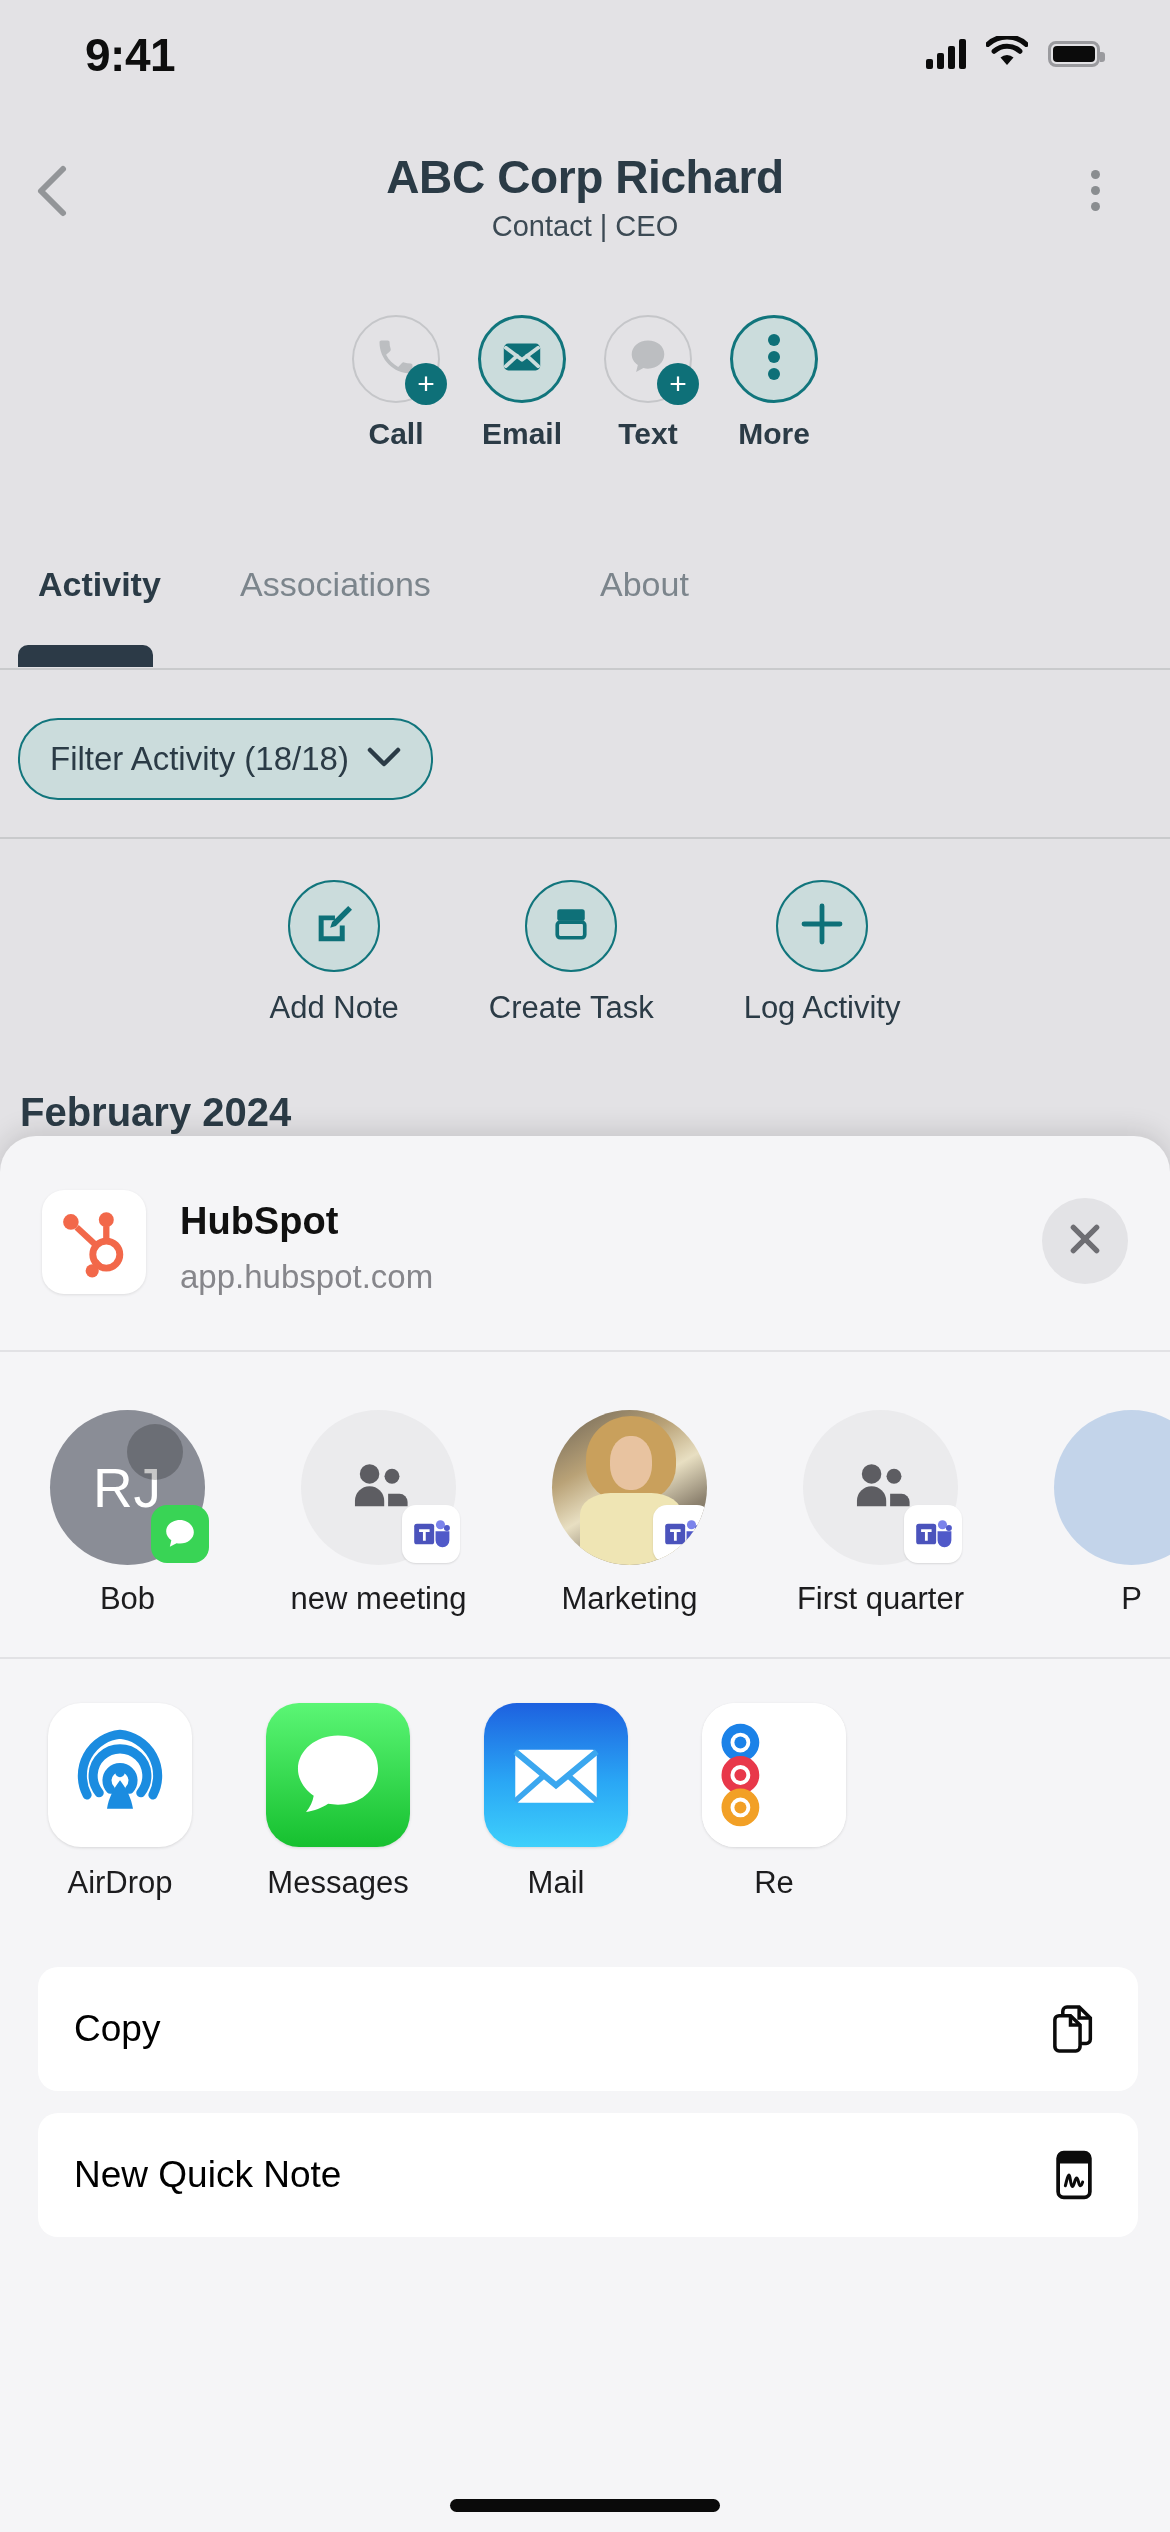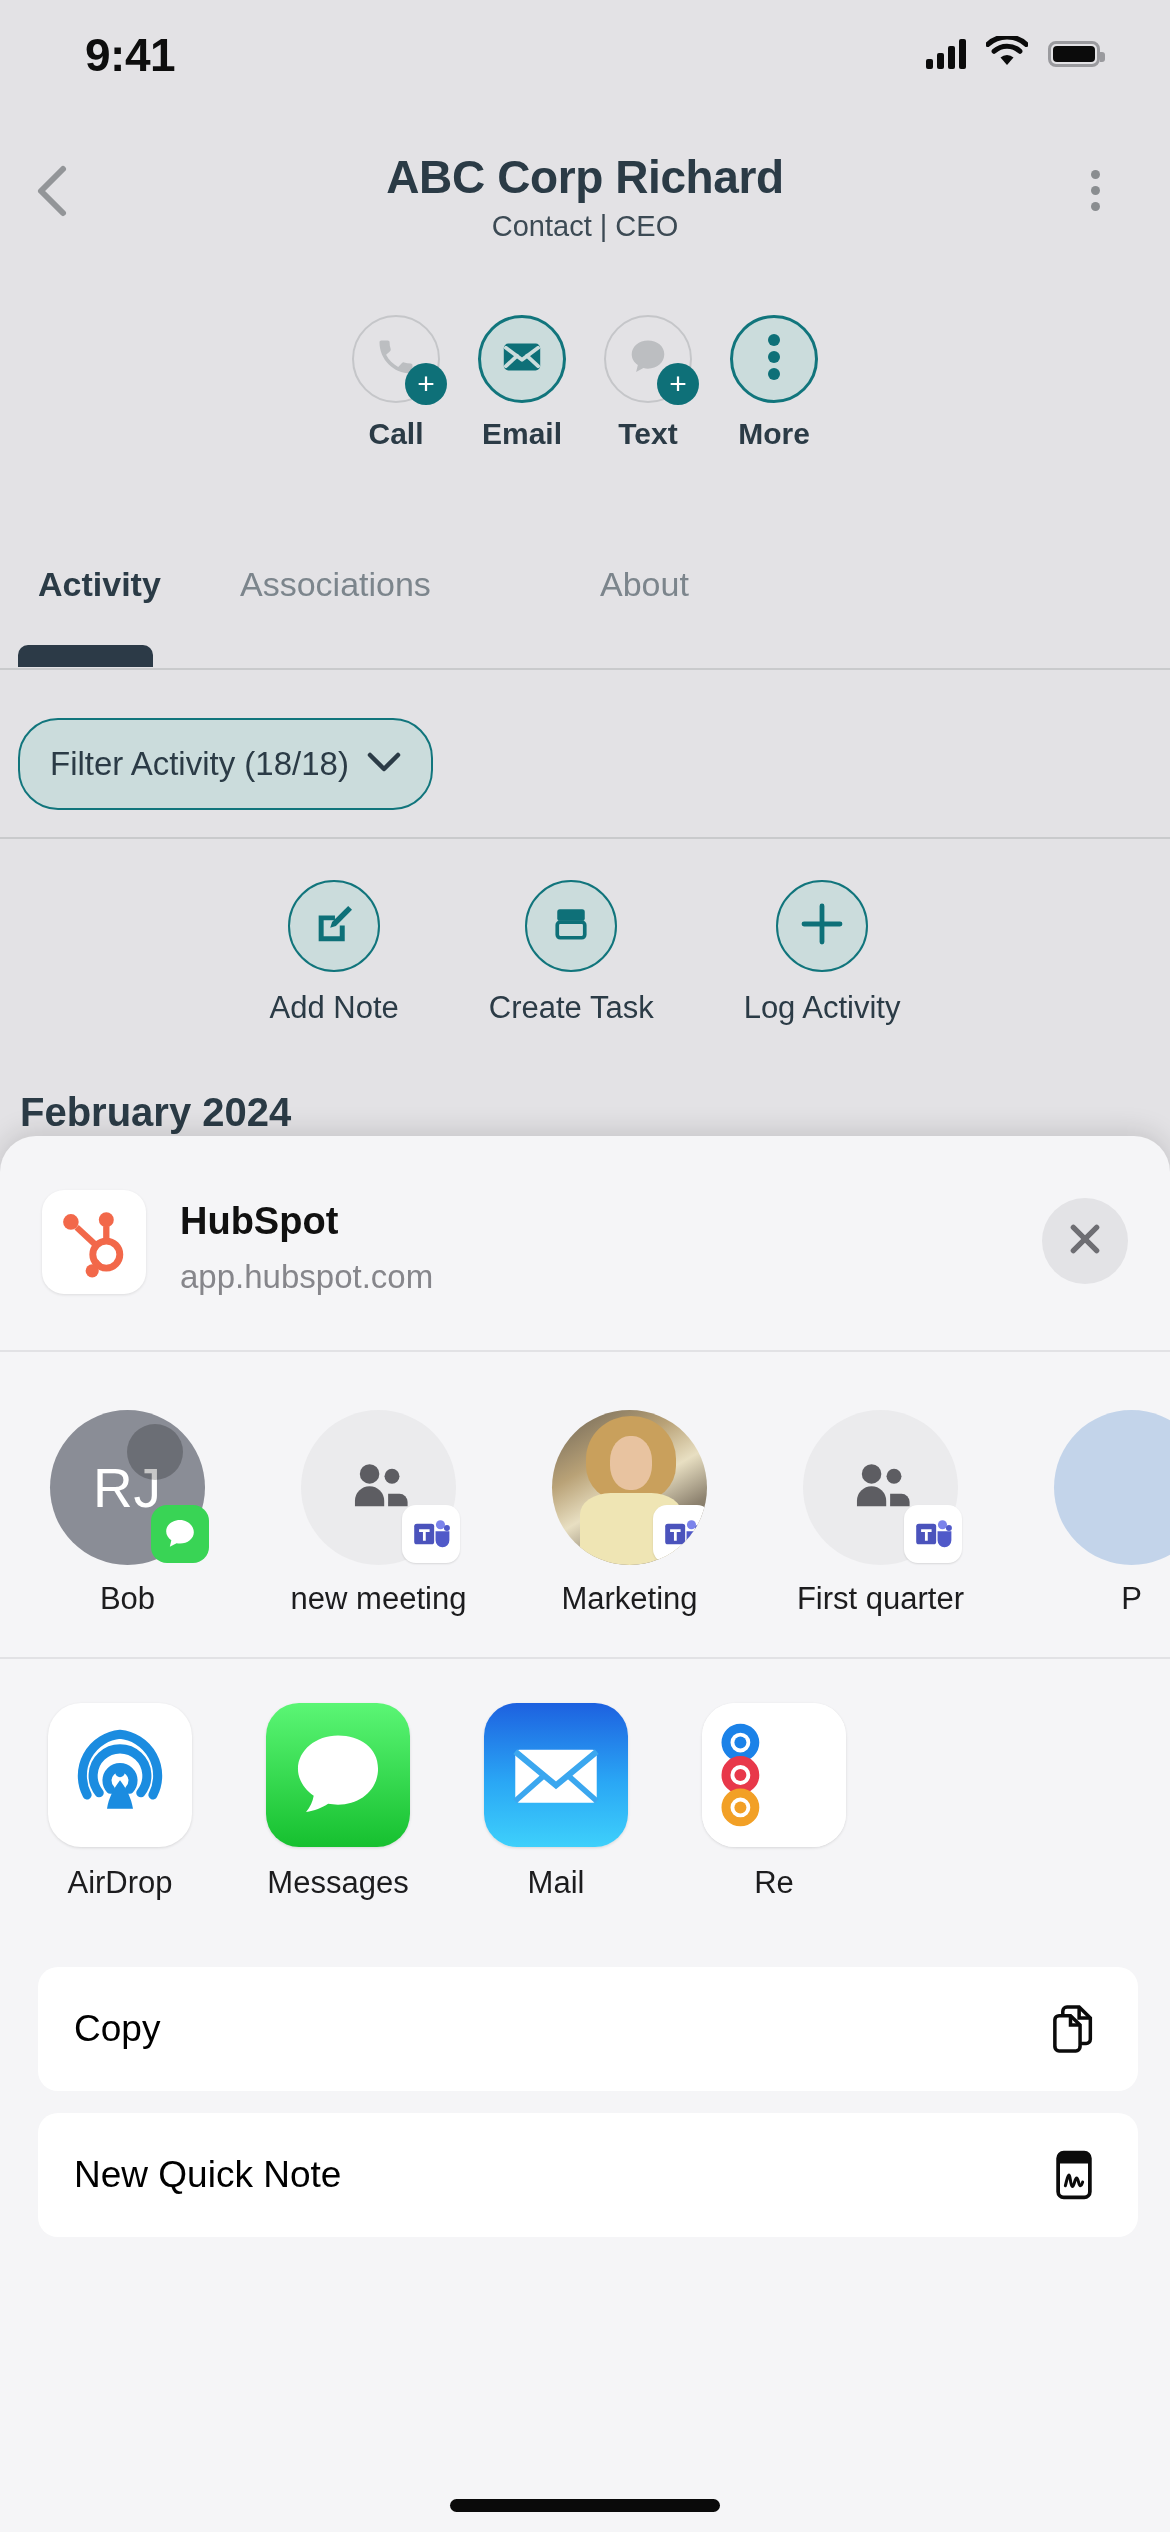--- a/index.html
+++ b/index.html
@@ -86,21 +86,21 @@
   .tab.active { color:#2b3b46; font-weight:700; }
   #tab-underline {
     position:absolute; left:18px; top:90px; width:135px; height:22px;
     background:#2c3a47; border-radius:10px 10px 0 0;
   }
   #tabs-divider { position:absolute; top:113px; left:0; right:0; height:2px; background:#c9cacc; }
 
   
   #filter-section { position:absolute; top:680px; left:0; right:0; height:160px; }
   #filter-pill {
-    position:absolute; left:18px; top:38px; height:92px; padding:0 30px;
+    position:absolute; left:18px; top:38px; height:82px; padding:0 30px;
     border:2.5px solid #11757c; border-radius:40px; background:#cbdcdc;
     display:flex; align-items:center; gap:18px; cursor:pointer;
   }
   #filter-pill .txt { font-size:33px; color:#2b3b46; }
   #filter-divider { position:absolute; top:157px; left:0; right:0; height:2px; background:#c9cacc; }
 
   
   #create-row {
     position:absolute; top:880px; left:0; right:0;
     display:flex; justify-content:center; gap:90px;

